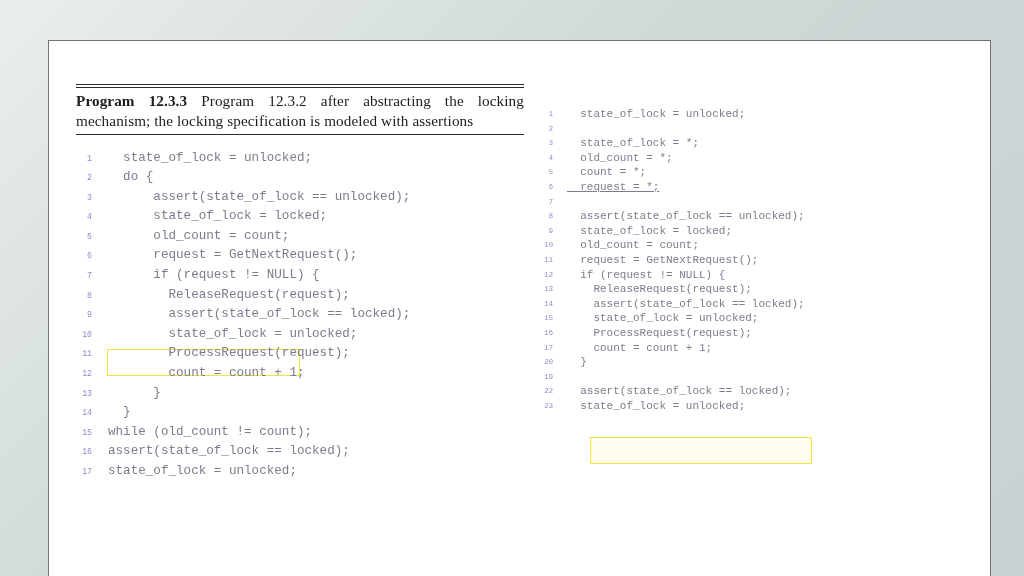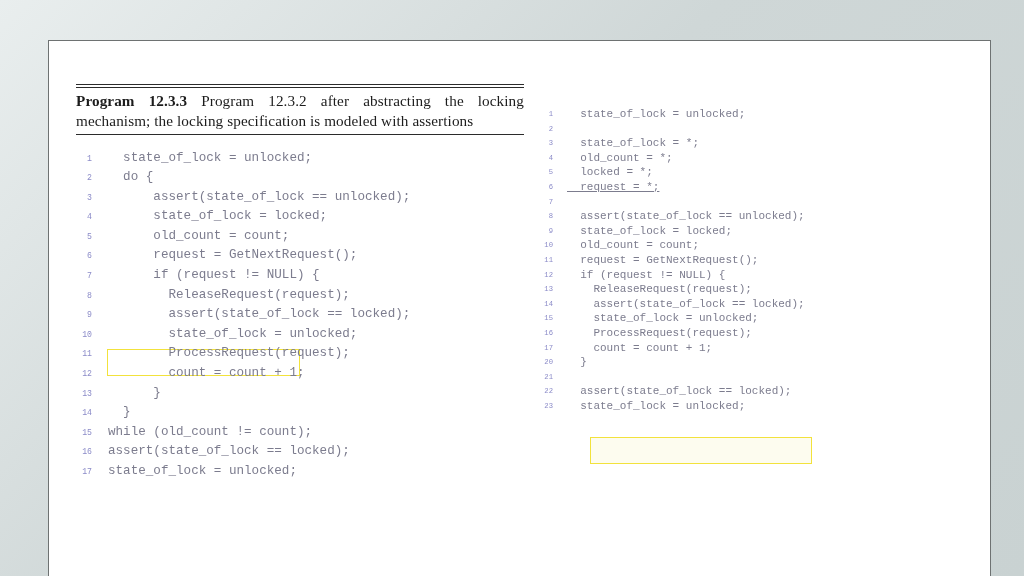--- a/index.html
+++ b/index.html
@@ -162,35 +162,35 @@
     </div>
 
     <div class="panel" id="panel-right">
 
 
       <div class="code-listing" id="listing-right">
           <div class="code-line"><span class="ln" style="color: rgb(139, 139, 200);">1</span><span class="ltxt" style="color: rgb(124, 124, 142);">  state_of_lock = unlocked;</span></div>
           <div class="code-line"><span class="ln" style="color: rgb(139, 139, 200);">2</span><span class="ltxt" style="color: rgb(124, 124, 142);"></span></div>
           <div class="code-line"><span class="ln" style="color: rgb(139, 139, 200);">3</span><span class="ltxt" style="color: rgb(124, 124, 142);">  state_of_lock = *;</span></div>
           <div class="code-line"><span class="ln" style="color: rgb(139, 139, 200);">4</span><span class="ltxt" style="color: rgb(124, 124, 142);">  old_count = *;</span></div>
-          <div class="code-line"><span class="ln" style="color: rgb(139, 139, 200);">5</span><span class="ltxt" style="color: rgb(124, 124, 142);">  locked = *;</span></div>
+          <div class="code-line"><span class="ln" style="color: rgb(139, 139, 200);">5</span><span class="ltxt" style="color: rgb(124, 124, 142);">  count = *;</span></div>
           <div class="code-line"><span class="ln" style="color: rgb(139, 139, 200);">6</span><span class="ltxt" style="color: rgb(124, 124, 142); text-decoration: underline;">  request = *;</span></div>
           <div class="code-line"><span class="ln" style="color: rgb(139, 139, 200);">7</span><span class="ltxt" style="color: rgb(124, 124, 142);"></span></div>
           <div class="code-line"><span class="ln" style="color: rgb(139, 139, 200);">8</span><span class="ltxt" style="color: rgb(124, 124, 142);">  assert(state_of_lock == unlocked);</span></div>
           <div class="code-line"><span class="ln" style="color: rgb(139, 139, 200);">9</span><span class="ltxt" style="color: rgb(124, 124, 142);">  state_of_lock = locked;</span></div>
           <div class="code-line"><span class="ln" style="color: rgb(139, 139, 200);">10</span><span class="ltxt" style="color: rgb(124, 124, 142);">  old_count = count;</span></div>
           <div class="code-line"><span class="ln" style="color: rgb(139, 139, 200);">11</span><span class="ltxt" style="color: rgb(124, 124, 142);">  request = GetNextRequest();</span></div>
           <div class="code-line"><span class="ln" style="color: rgb(139, 139, 200);">12</span><span class="ltxt" style="color: rgb(124, 124, 142);">  if (request != NULL) {</span></div>
           <div class="code-line"><span class="ln" style="color: rgb(139, 139, 200);">13</span><span class="ltxt" style="color: rgb(124, 124, 142);">    ReleaseRequest(request);</span></div>
           <div class="code-line"><span class="ln" style="color: rgb(139, 139, 200);">14</span><span class="ltxt" style="color: rgb(124, 124, 142);">    assert(state_of_lock == locked);</span></div>
           <div class="code-line"><span class="ln" style="color: rgb(139, 139, 200);">15</span><span class="ltxt" style="color: rgb(124, 124, 142);">    state_of_lock = unlocked;</span></div>
           <div class="code-line"><span class="ln" style="color: rgb(139, 139, 200);">16</span><span class="ltxt" style="color: rgb(124, 124, 142);">    ProcessRequest(request);</span></div>
           <div class="code-line"><span class="ln" style="color: rgb(139, 139, 200);">17</span><span class="ltxt" style="color: rgb(124, 124, 142);">    count = count + 1;</span></div>
           <div class="code-line"><span class="ln" style="color: rgb(139, 139, 200);">20</span><span class="ltxt" style="color: rgb(124, 124, 142);">  }</span></div>
-          <div class="code-line"><span class="ln" style="color: rgb(139, 139, 200);">21</span><span class="ltxt" style="color: rgb(124, 124, 142);"></span></div>
+          <div class="code-line"><span class="ln" style="color: rgb(139, 139, 200);">19</span><span class="ltxt" style="color: rgb(124, 124, 142);"></span></div>
           <div class="code-line"><span class="ln" style="color: rgb(139, 139, 200);">22</span><span class="ltxt" style="color: rgb(124, 124, 142);">  assert(state_of_lock == locked);</span></div>
           <div class="code-line"><span class="ln" style="color: rgb(139, 139, 200);">23</span><span class="ltxt" style="color: rgb(124, 124, 142);">  state_of_lock = unlocked;</span></div>
         </div>
 
       <div class="hl-box" id="hl-right" style="border-color: rgb(242, 226, 60); background: rgb(253, 252, 239);"></div>
     </div>
 
   </div>
 </div>
 

